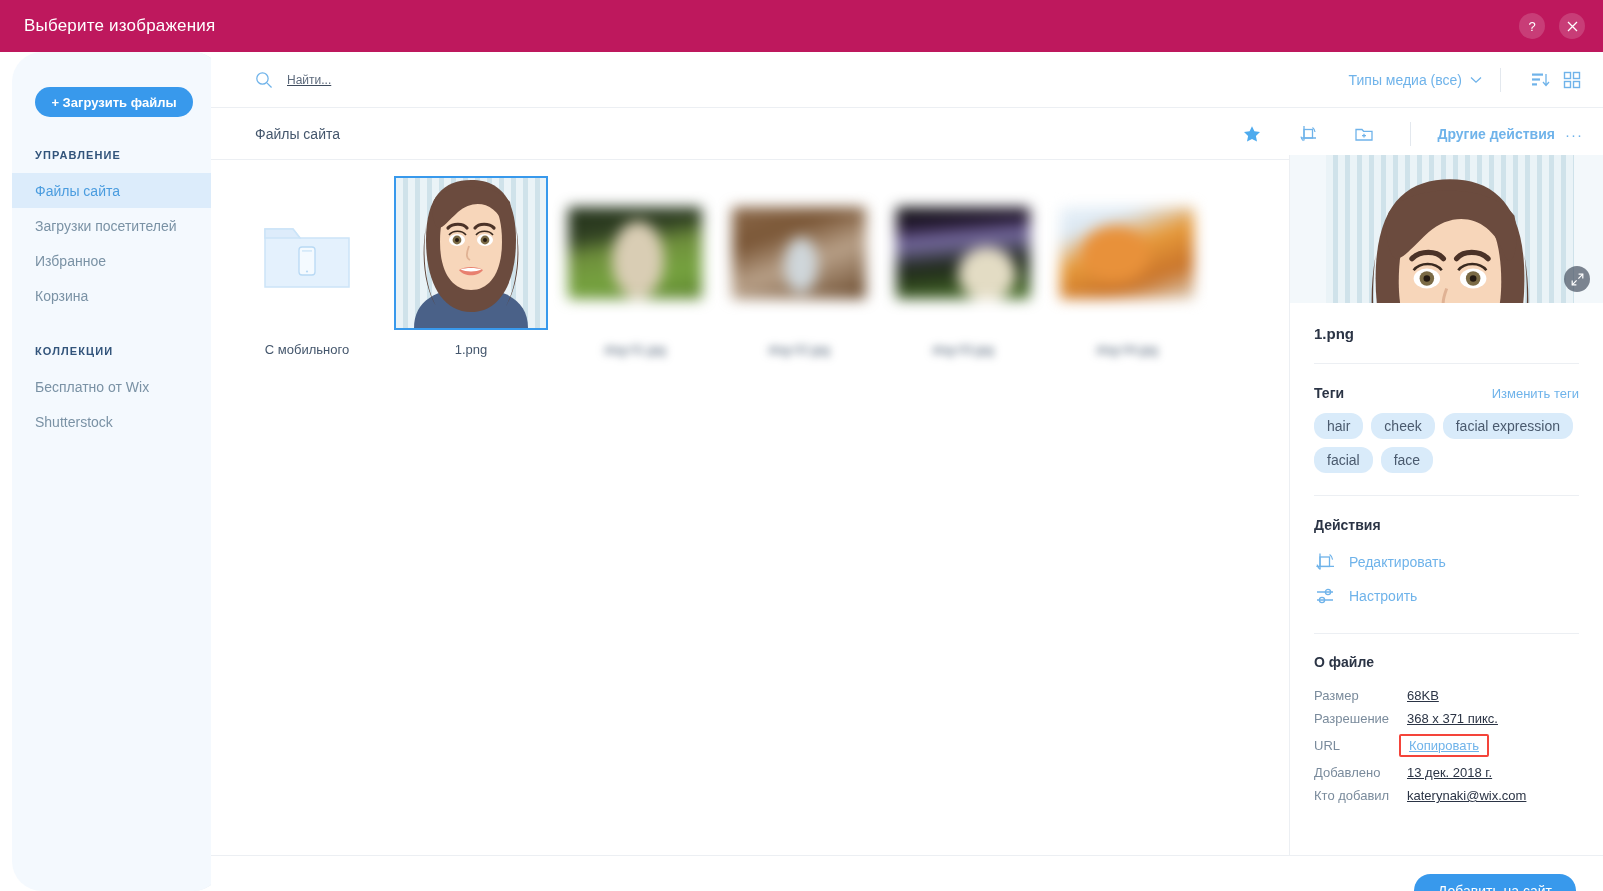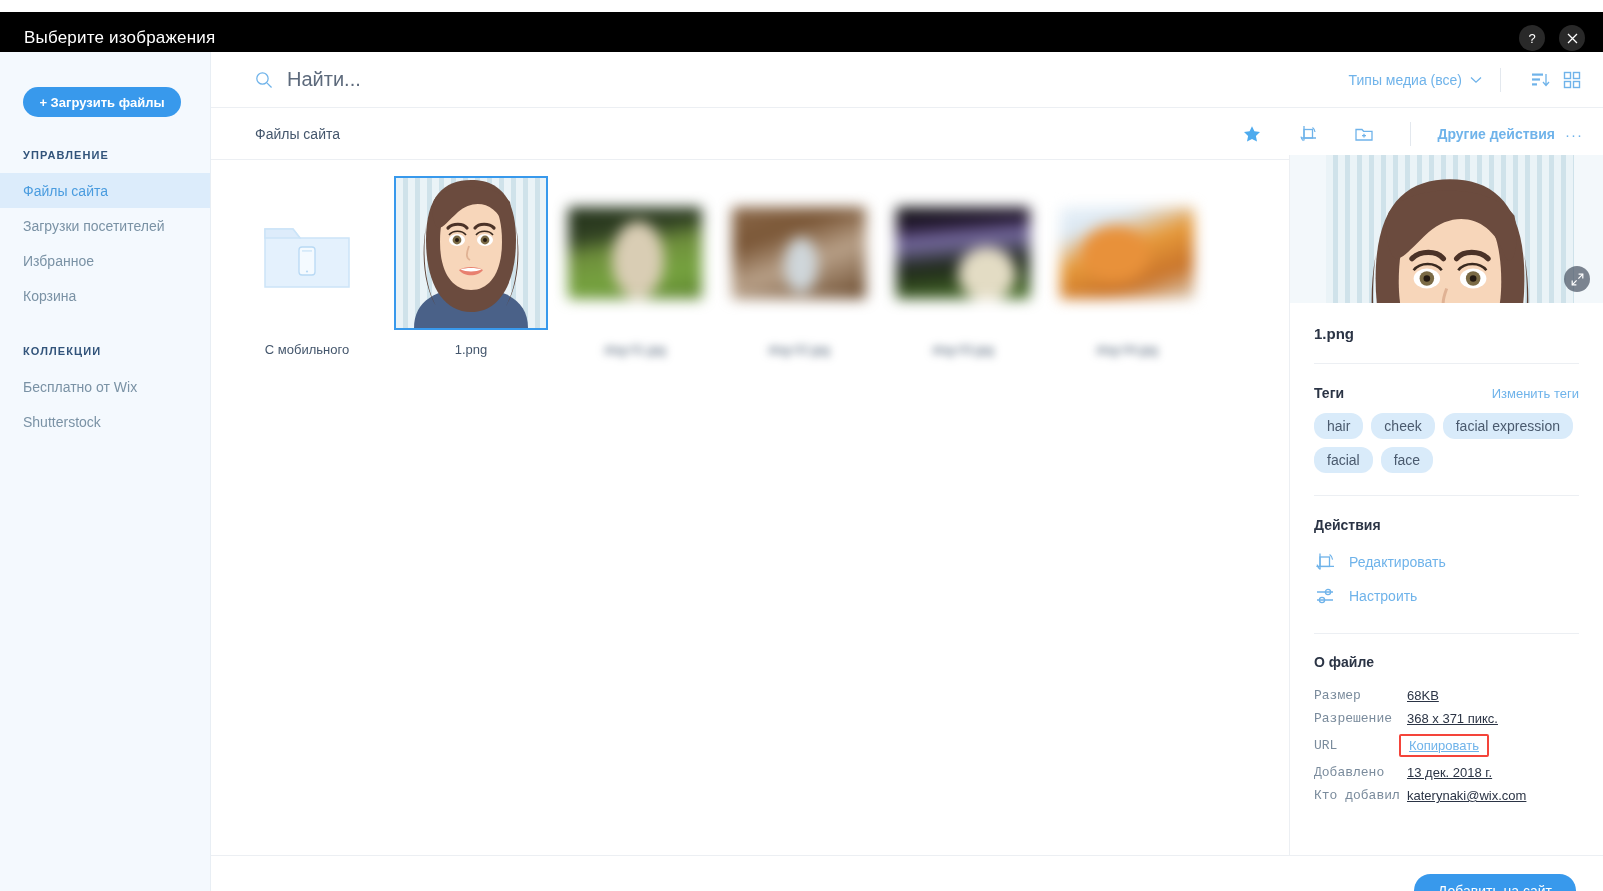--- a/index.html
+++ b/index.html
@@ -12,23 +12,23 @@
   }
 
   #app {
     position: relative;
     width: 1603px; height: 891px;
     background: #ffffff;
   }
 
   
   .titlebar {
-    position: absolute; left: 0; top: 12px;
+    position: absolute; left: 0; top: 0;
     width: 1603px; height: 52px;
-    background: #000000;
+    background: #be185d;
     display: flex; align-items: center;
   }
   .titlebar-title {
     margin-left: 24px;
     color: #ffffff;
     font-size: 17px;
     letter-spacing: .2px;
   }
   .titlebar-actions {
     position: absolute; right: 18px; top: 0; height: 52px;
@@ -38,24 +38,25 @@
     width: 26px; height: 26px; border-radius: 50%;
     background: rgba(255,255,255,0.16);
     display: flex; align-items: center; justify-content: center;
     color: #ffffff; font-size: 13px; cursor: pointer;
     line-height: 1;
   }
   .circ-btn svg { display: block; }
 
   
   .sidebar {
-    position: absolute; left: 0; top: 52px;
+    position: absolute; left: 12px; top: 52px;
     width: 211px; height: 839px;
     background: #f4f9fe;
     border-right: 1px solid #e8eef4;
+    border-radius: 30px;
   }
   .upload-btn {
     margin: 35px 0 0 23px;
     width: 158px; height: 30px;
     border-radius: 16px;
     background: #3899ec;
     color: #ffffff;
     font-size: 13px; font-weight: bold;
     display: flex; align-items: center; justify-content: center;
     cursor: pointer;
@@ -92,25 +93,26 @@
     display: flex; align-items: center;
   }
   .search-wrap {
     display: flex; align-items: center;
     margin-left: 44px;
     gap: 12px;
   }
   .search-icon { width: 18px; height: 18px; color: #6fb3ea; }
   .search-input {
     border: none; outline: none;
-    font-size: 20px;
+    font-size: 12px;
     color: #3d4a5c;
     font-family: "Liberation Sans", sans-serif;
     background: transparent;
     width: 300px;
+    text-decoration: underline;
   }
   .search-input::placeholder { color: #5d6a7c; }
 
   .searchrow-right {
     position: absolute; right: 20px; top: 0; height: 56px;
     display: flex; align-items: center;
   }
   .media-type {
     font-size: 14px; color: #6fb3ea; cursor: pointer;
     display: flex; align-items: center; gap: 8px;
@@ -288,21 +290,21 @@
   .action-row {
     display: flex; align-items: center; gap: 13px;
     padding: 6px 0;
     cursor: pointer;
   }
   .action-row .ai { width: 22px; height: 22px; color: #6fb3ea; flex: 0 0 22px; }
   .action-row .al { font-size: 14px; color: #6fb3ea; }
   .actions-block { padding-bottom: 20px; }
   .about-title { font-size: 14px; font-weight: bold; color: #2b3445; padding: 20px 0 14px 0; }
   .meta-row { display: flex; font-size: 13px; padding: 4px 0; align-items: center; }
-  .meta-k { width: 93px; color: #7a8b9c; flex: 0 0 93px; font-family: Liberation Mono, monospace; }
+  .meta-k { width: 93px; color: #7a8b9c; flex: 0 0 93px; }
   .meta-v { color: #2b3445; text-decoration: underline; }
   .meta-v.link { color: #6fb3ea; cursor: pointer; }
   .hl-box {
     border: 2px solid #f4443a;
     padding: 2px 8px;
     margin-left: -8px;
     display: inline-block;
     border-radius: 2px;
   }
   .about-block { padding-bottom: 22px; }

